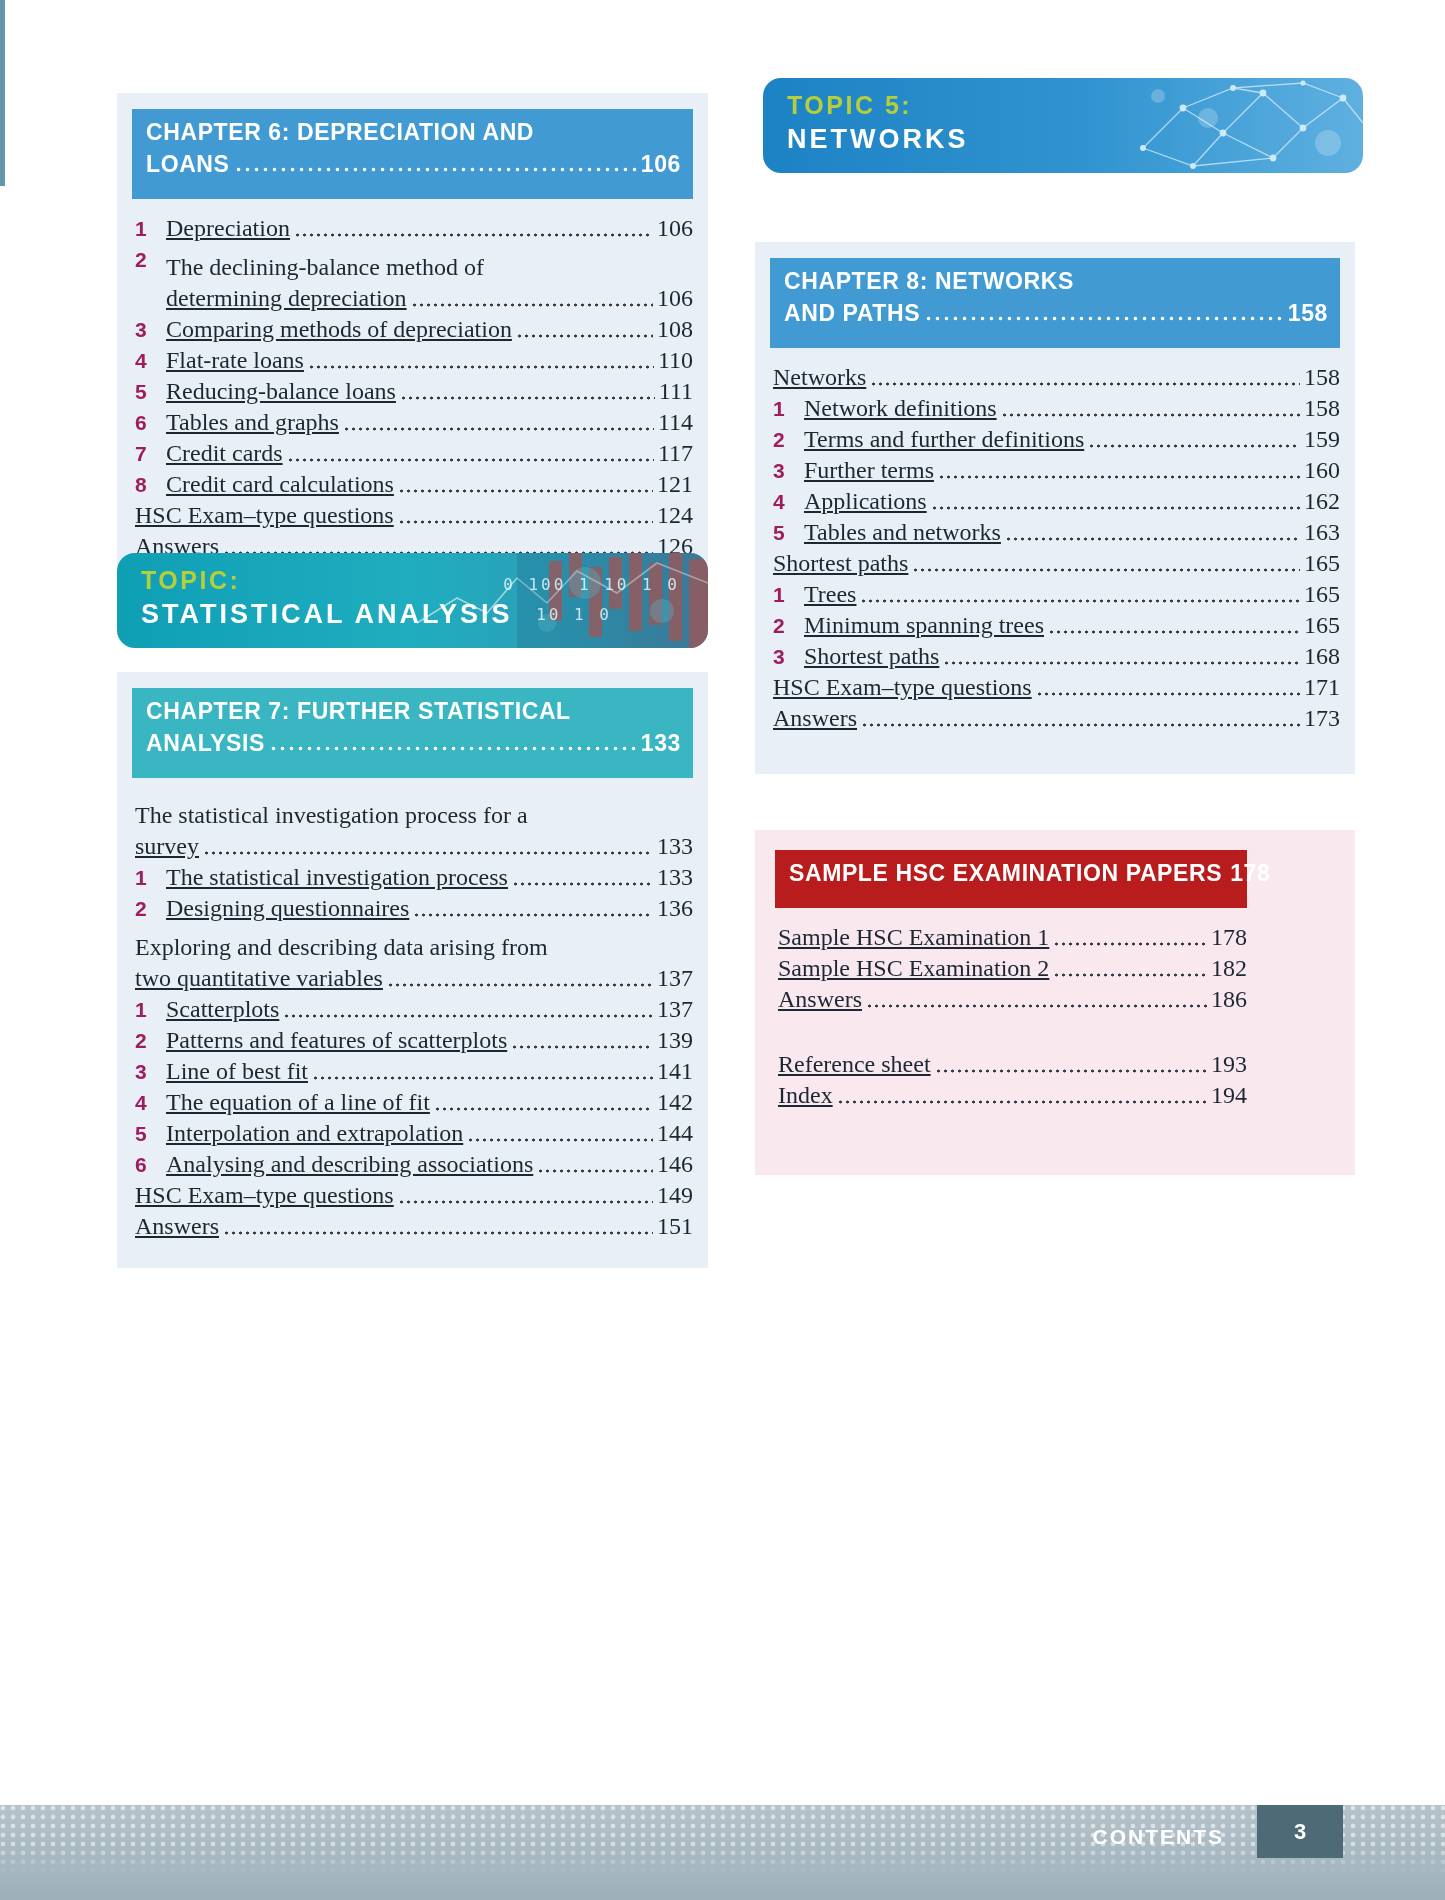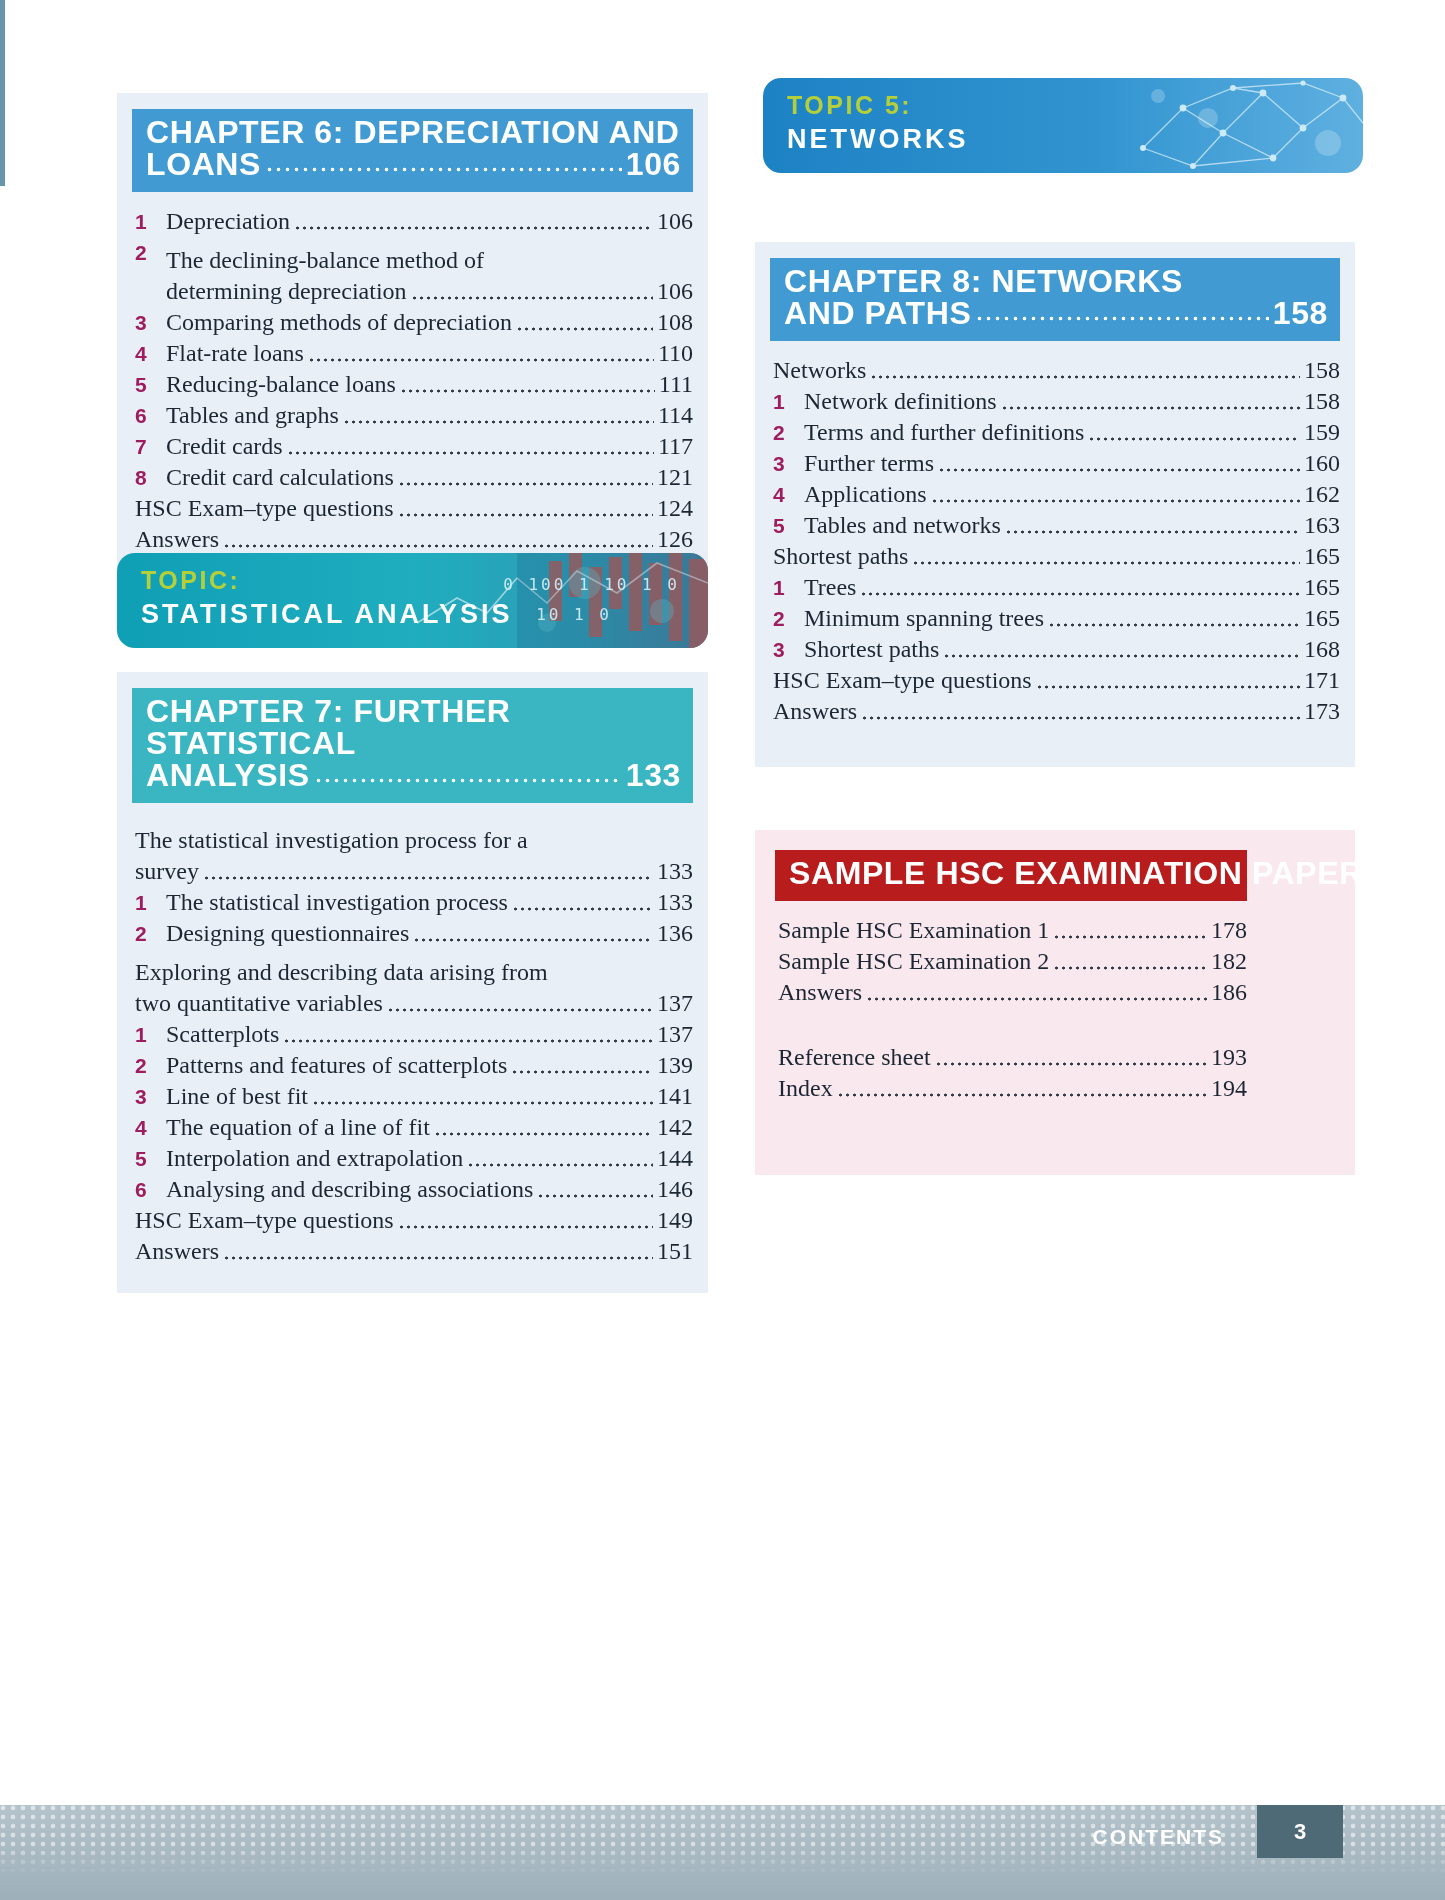--- a/index.html
+++ b/index.html
@@ -11,42 +11,42 @@
   .panel{position:absolute;background:#e8eff6;box-sizing:border-box;padding:16px 15px 26px 15px;}
   #panel-ch6{left:117px;top:93px;width:591px;}
   #panel-ch7{left:117px;top:672px;width:591px;}
   #panel-ch8{left:755px;top:218px;width:600px;padding-bottom:40px;margin-top:24px;}
   #panel-sample{left:755px;top:830px;width:600px;min-height:345px;background:#f9e9ef;
                 padding:20px 15px 40px 20px;}
   #panel-sample .content{width:472px;}
 
   
   .chapter-head{background:#419bd2;color:#ffffff;font-family:"Liberation Sans",sans-serif;
-                font-weight:800;font-size:32px;line-height:32px;letter-spacing:.6px;
-                padding:7px 12px 12px 14px;margin-bottom:12px;}
+                font-weight:800;font-size:23px;line-height:32px;letter-spacing:.6px;
+                padding:7px 12px 19px 14px;margin-bottom:12px;}
   .teal-head{background:#3ab6c3;}
   .pink-head{background:#b91c1c;}
   .head-last{display:flex;align-items:baseline;}
   .head-lbl{white-space:nowrap;}
   .head-pg{flex:none;}
   .leader{flex:1;height:5px;align-self:flex-end;margin:0 4px 7px 4px;
           background:radial-gradient(circle,#333e48 1.3px,transparent 1.7px) repeat-x left bottom;
           background-size:7px 4px;}
   .head-leader{background:radial-gradient(circle,rgba(255,255,255,.95) 1.7px,transparent 2.1px) repeat-x left bottom;
                background-size:9px 5px;height:5px;margin-bottom:8px;}
 
   
   .entries{padding:2px 0 0 3px;}
   .entry{display:flex;margin:0;}
   .num{flex:none;width:31px;font-family:"Liberation Sans",sans-serif;font-weight:700;
        font-size:21px;line-height:31px;color:#9e1d5f;}
   .body{flex:1;min-width:0;font-size:24px;line-height:31px;}
   .pre{white-space:nowrap;margin-top:8px;}
   .last{display:flex;align-items:baseline;}
-  .lbl{white-space:nowrap;}
+  .lbl{white-space:nowrap;text-decoration:underline;}
   .pg{flex:none;}
   .gap-before{margin-top:34px;}
 
   
   .banner{position:absolute;border-radius:18px;overflow:hidden;}
   #topic-stats{left:117px;top:553px;width:591px;height:95px;}
   #topic-networks{left:763px;top:78px;width:600px;height:95px;}
   .banner .art{position:absolute;inset:0;width:100%;height:100%;}
   .banner-text{position:absolute;left:24px;top:11px;font-family:"Liberation Sans",sans-serif;
                font-weight:800;letter-spacing:2.5px;}

